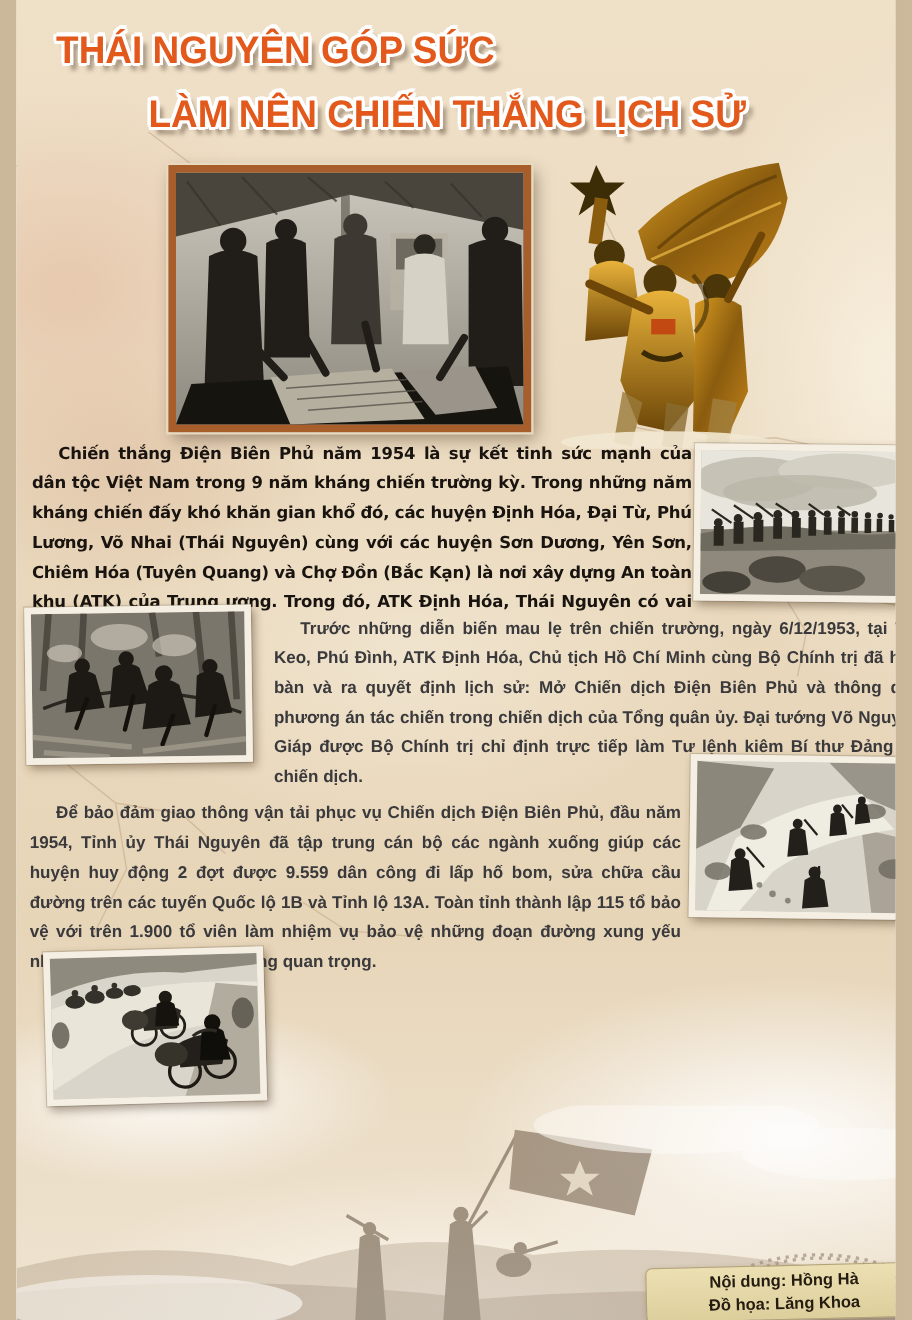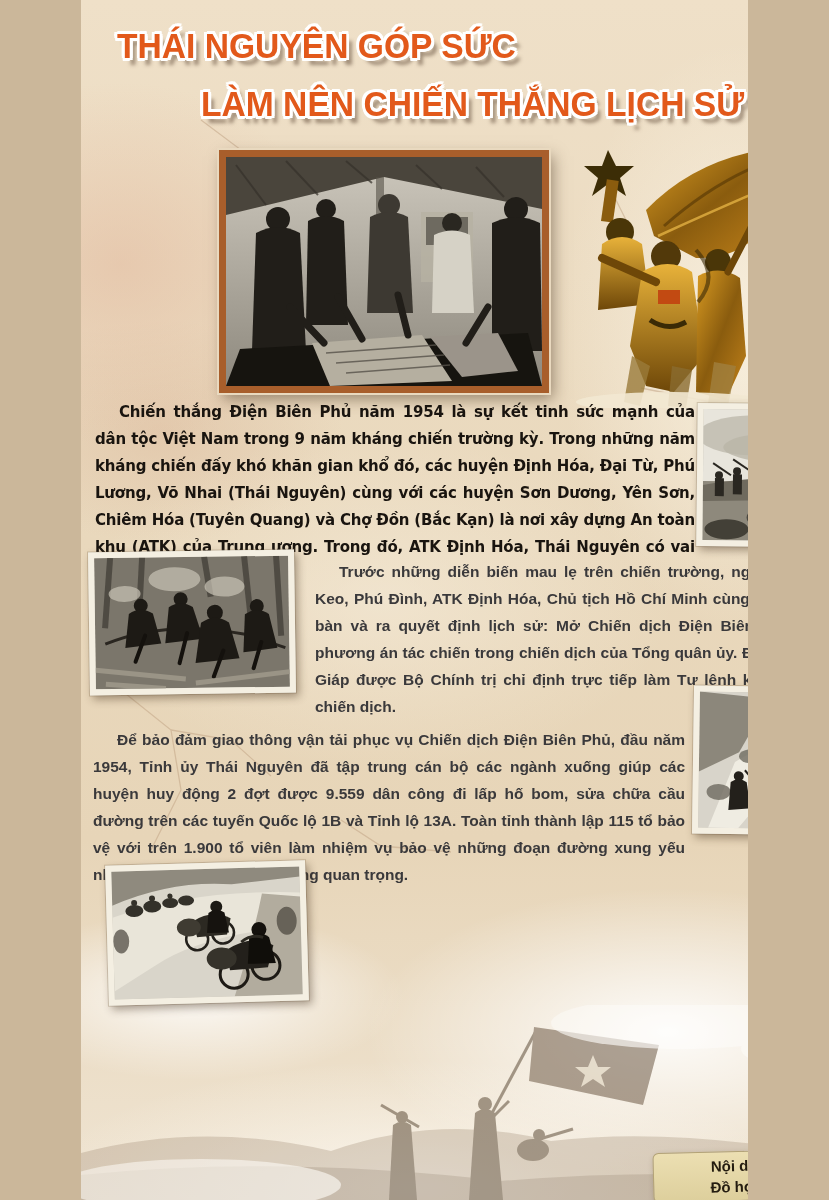--- a/index.html
+++ b/index.html
@@ -1,17 +1,17 @@
 <!DOCTYPE html>
 <html><head>
 <meta charset="utf-8">
 <style>
   html,body{margin:0;padding:0;background:#cbb79a;}
   #poster{
-    position:relative;width:667px;height:1200px;margin:0 auto;overflow:hidden;
+    position:relative;width:799px;height:1200px;margin:0 auto;overflow:hidden;
     background:#ffffff;
     font-family:"Liberation Sans",sans-serif;
   }
   
   #poster .bg-texture{
     position:absolute;inset:0;pointer-events:none;
     background:
       radial-gradient(ellipse 300px 260px at 6% 22%, rgba(226,185,158,.55), rgba(226,185,158,0) 70%),
       radial-gradient(ellipse 260px 420px at 99% 28%, rgba(250,243,228,.8), rgba(250,243,228,0) 70%),
       radial-gradient(ellipse 420px 240px at 45% 50%, rgba(248,240,224,.5), rgba(248,240,224,0) 70%),

